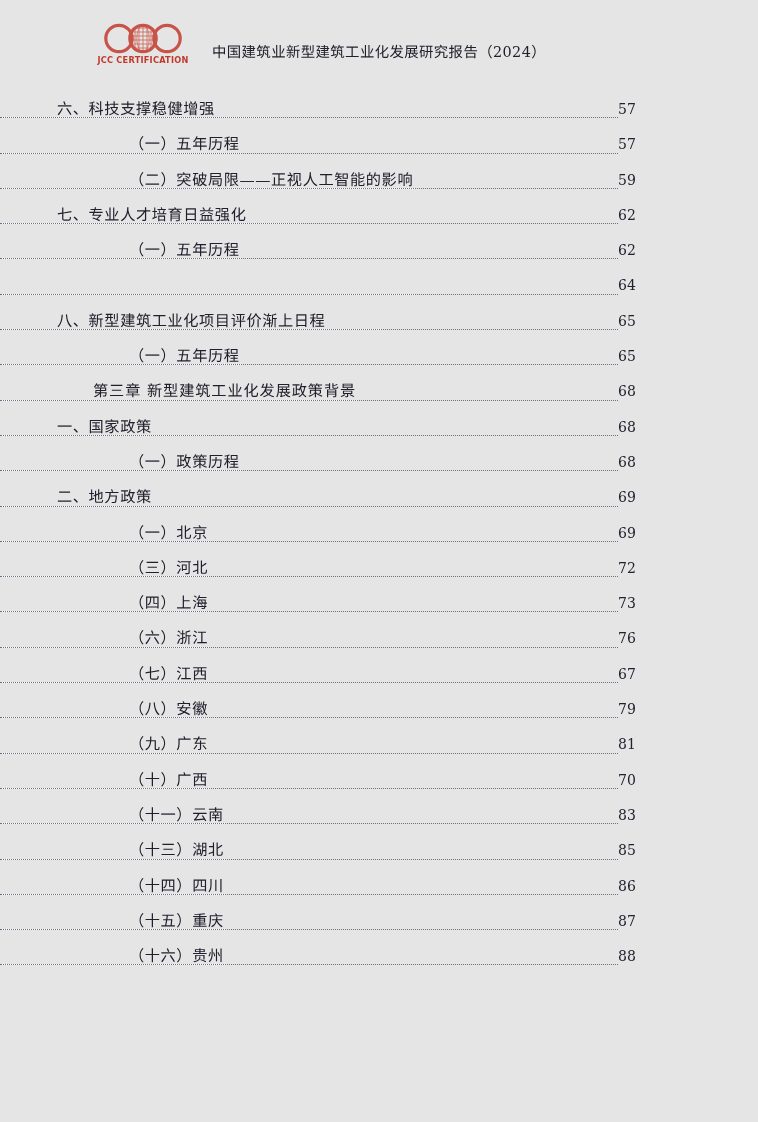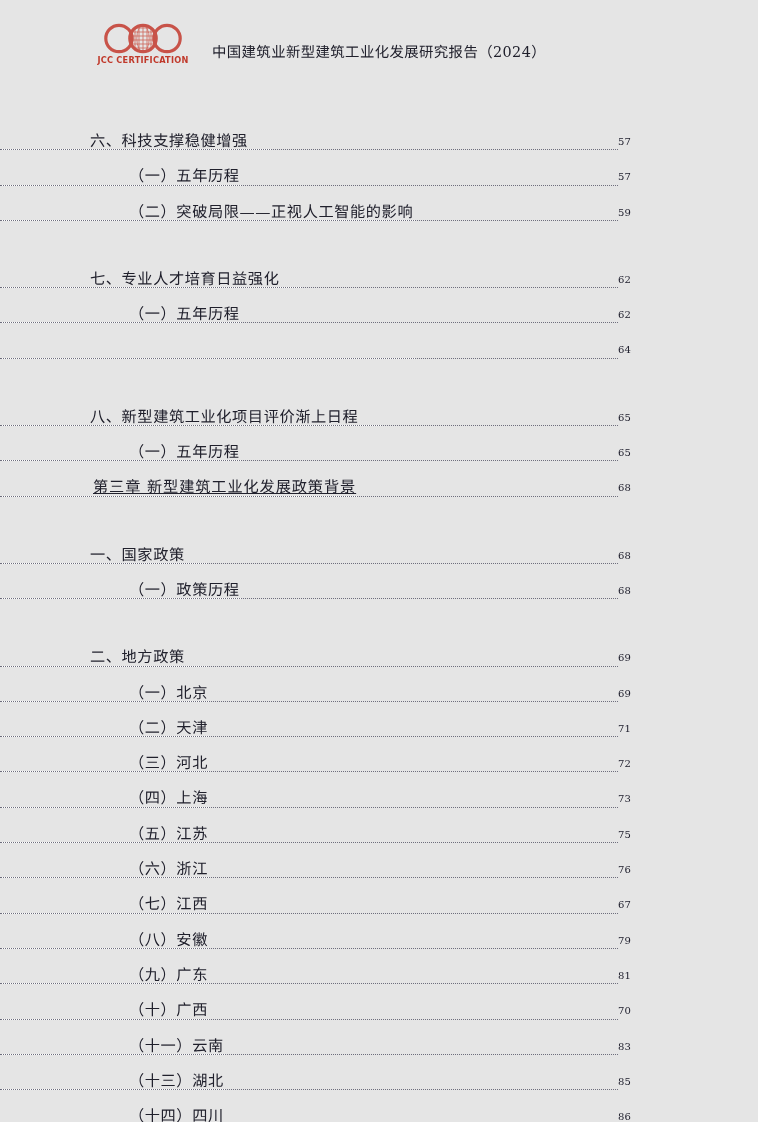--- a/index.html
+++ b/index.html
@@ -93,24 +93,24 @@
 
   .toc-row .label {
     display: inline-block;
     vertical-align: baseline;
     letter-spacing: 0.6px;
     color: #20202c;
   }
 
   
   .lvl-chapter { padding-left: 93px; }
-  .lvl-1       { padding-left: 90px; margin-top: 32px; }
+  .lvl-1       { padding-left: 57px; }
   .lvl-2       { padding-left: 129px; }
 
-  .lvl-chapter .label { letter-spacing: 0.9px; text-decoration: underline; }
+  .lvl-chapter .label { letter-spacing: 0.9px; }
 
   
   .leader {
     position: absolute;
     right: 140px;
     bottom: 9px;
     left: 0;
     height: 1px;
     overflow: hidden;
     pointer-events: none;
@@ -129,21 +129,21 @@
     left: 0;
     bottom: -3px;
     height: 6px;
     background: #ffffff;
   }
 
   .pagenum {
     position: absolute;
     left: 618px;
     top: 0;
-    font-size: 10px;
+    font-size: 14px;
     color: #21212f;
     letter-spacing: 0.2px;
   }
 </style>
 </head>
 <body>
 
 <div class="page">
 
   <div class="doc-header">
@@ -216,32 +216,26 @@
         </span><span class="pagenum">68</span></div>
       <div class="toc-row lvl-2"><span class="label">（一）政策历程</span><span class="leader" style="right: 140px;">
           <span class="leader-mask" style="width: 241.516px;"></span>
         </span><span class="pagenum">68</span></div>
       <div class="toc-row lvl-1"><span class="label">二、地方政策</span><span class="leader" style="right: 140px;">
           <span class="leader-mask" style="width: 207.734px;"></span>
         </span><span class="pagenum">69</span></div>
       <div class="toc-row lvl-2"><span class="label">（一）北京</span><span class="leader" style="right: 140px;">
           <span class="leader-mask" style="width: 209.938px;"></span>
         </span><span class="pagenum">69</span></div>
-      <div class="toc-row lvl-2"><span class="label">（二）天津</span><span class="leader" style="right: 140px;">
-          <span class="leader-mask" style="width: 209.938px;"></span>
-        </span><span class="pagenum">71</span></div>
       <div class="toc-row lvl-2"><span class="label">（三）河北</span><span class="leader" style="right: 140px;">
           <span class="leader-mask" style="width: 209.938px;"></span>
         </span><span class="pagenum">72</span></div>
       <div class="toc-row lvl-2"><span class="label">（四）上海</span><span class="leader" style="right: 140px;">
           <span class="leader-mask" style="width: 209.938px;"></span>
         </span><span class="pagenum">73</span></div>
-      <div class="toc-row lvl-2"><span class="label">（五）江苏</span><span class="leader" style="right: 140px;">
-          <span class="leader-mask" style="width: 209.938px;"></span>
-        </span><span class="pagenum">75</span></div>
       <div class="toc-row lvl-2"><span class="label">（六）浙江</span><span class="leader" style="right: 140px;">
           <span class="leader-mask" style="width: 209.938px;"></span>
         </span><span class="pagenum">76</span></div>
       <div class="toc-row lvl-2"><span class="label">（七）江西</span><span class="leader" style="right: 140px;">
           <span class="leader-mask" style="width: 209.938px;"></span>
         </span><span class="pagenum">67</span></div>
       <div class="toc-row lvl-2"><span class="label">（八）安徽</span><span class="leader" style="right: 140px;">
           <span class="leader-mask" style="width: 209.938px;"></span>
         </span><span class="pagenum">79</span></div>
       <div class="toc-row lvl-2"><span class="label">（九）广东</span><span class="leader" style="right: 140px;">
@@ -255,15 +249,18 @@
         </span><span class="pagenum">83</span></div>
       <div class="toc-row lvl-2"><span class="label">（十三）湖北</span><span class="leader" style="right: 140px;">
           <span class="leader-mask" style="width: 225.734px;"></span>
         </span><span class="pagenum">85</span></div>
       <div class="toc-row lvl-2"><span class="label">（十四）四川</span><span class="leader" style="right: 140px;">
           <span class="leader-mask" style="width: 225.734px;"></span>
         </span><span class="pagenum">86</span></div>
       <div class="toc-row lvl-2"><span class="label">（十五）重庆</span><span class="leader" style="right: 140px;">
           <span class="leader-mask" style="width: 225.734px;"></span>
         </span><span class="pagenum">87</span></div>
+      <div class="toc-row lvl-2"><span class="label">（十六）贵州</span><span class="leader" style="right: 140px;">
+          <span class="leader-mask" style="width: 225.734px;"></span>
+        </span><span class="pagenum">88</span></div>
     </div>
 
 </div>
 
 </body></html>

